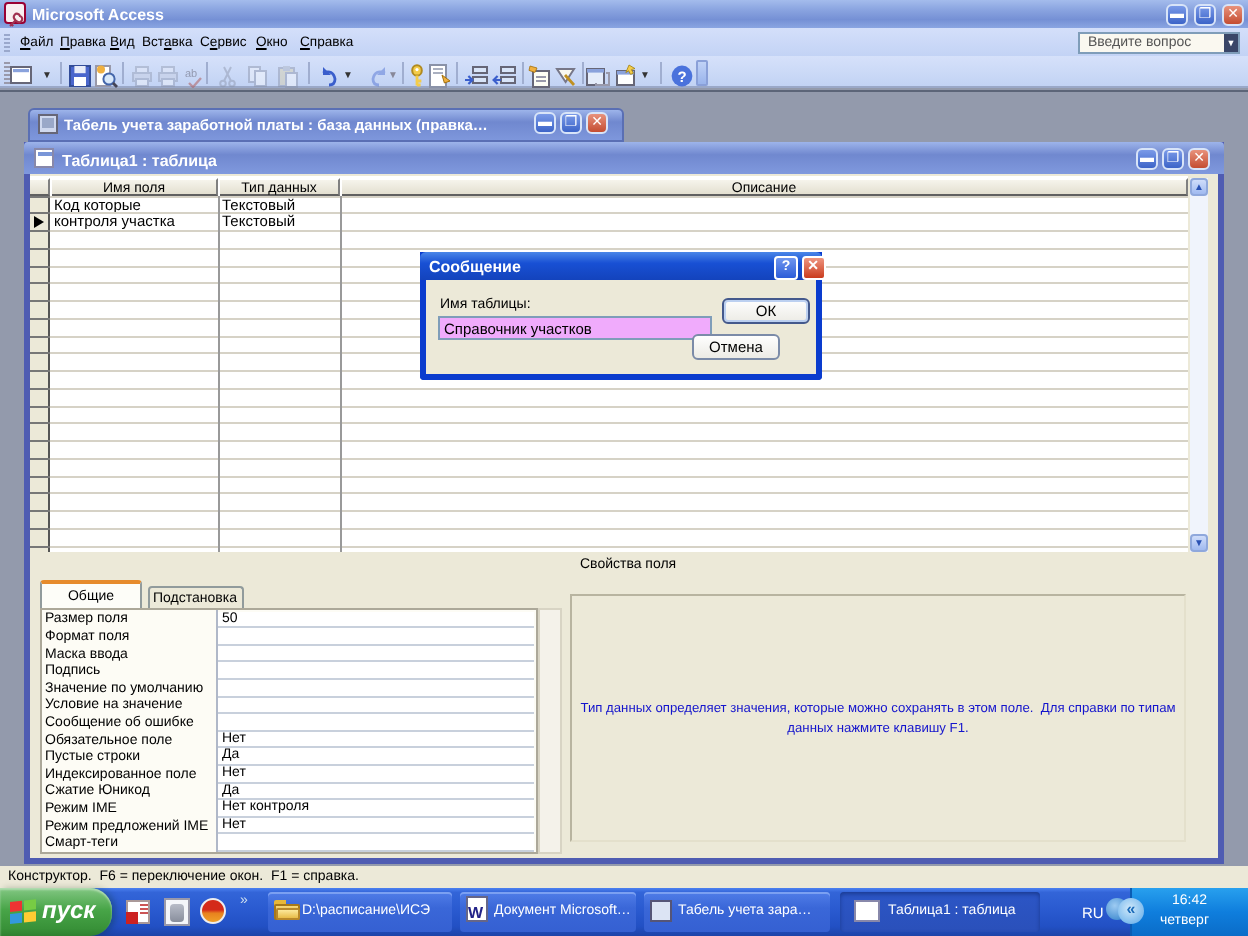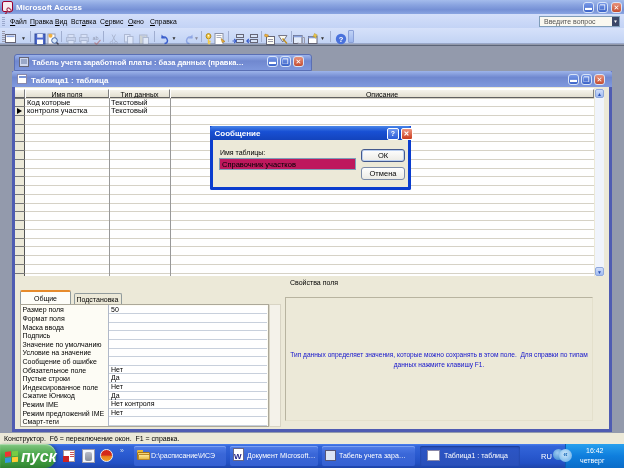--- a/index.html
+++ b/index.html
@@ -29,21 +29,21 @@
 #tab1{left:20px;top:290px;width:51px;background:#fdfdf8;border-top:2px solid #e68b2c;z-index:2;}
 #tab2{left:73.5px;top:293px;width:48px;background:#ece9d8;padding-top:1.5px;}
 #pgrid{left:20px;top:304px;width:249px;height:123px;background:#fdfcf5;border:1px solid #aca899;}
 #helpbox{left:285px;top:297px;width:308px;height:124px;background:#ece9d8;border:1px solid #b8b4a0;border-right-color:#e4e0cc;border-bottom-color:#e4e0cc;}
 #helptext{left:287px;top:350px;width:304px;color:#1414cc;font-size:6.6px;text-align:center;line-height:10px;}
 #dlg{left:210px;top:126px;width:201px;height:64px;background:#ece9d8;border:3px solid #0a3cce;border-top:0;border-radius:0 0 2px 2px;}
 #dlgtitle{left:210px;top:126px;width:201px;height:14px;background:linear-gradient(#4a86e8,#1850d4 40%,#1343bc);border-radius:3px 3px 0 0;}
 .dbtn{position:absolute;width:11px;height:11px;top:1.5px;border-radius:2px;border:1px solid #fff;color:#fff;font-weight:bold;font-size:7px;text-align:center;line-height:9px;}
 .dbtn.q{background:linear-gradient(#6f96ef,#2c5cd8);}
 .dbtn.x{background:linear-gradient(#ee9580,#ca3c1d);}
-#dlginput{left:219px;top:158px;width:137px;height:12px;background:#be185d;border:1px solid #7f9db9;font-size:7.5px;padding:1px 0 0 2px;}
+#dlginput{left:219px;top:158px;width:137px;height:12px;background:#f0abfc;border:1px solid #7f9db9;font-size:7.5px;padding:1px 0 0 2px;}
 .xpbtn{position:absolute;width:44px;height:13px;background:linear-gradient(#fefefe,#ecebe5);border:1px solid #7b8ba8;border-radius:3px;font-size:7.5px;text-align:center;line-height:11px;color:#000;}
 #status{left:0;top:433px;width:624px;height:11px;background:#ece9d8;font-size:7px;color:#000;padding:1.5px 0 0 4px;}
 #taskbar{left:0;top:444px;width:624px;height:24px;background:linear-gradient(#4b80f0 0%,#3365d8 9%,#2a5ad0 45%,#2250c4 80%,#1d43a8 100%);}
 #startbtn{left:0;top:444px;width:56px;height:24px;background:linear-gradient(#83c783,#48a548 45%,#389138 85%,#2f8030);border-radius:0 11px 11px 0;box-shadow:inset 0 1px 1px #b0dcb0, 2px 0 3px rgba(0,40,0,.25);}
 .taskbtn{position:absolute;top:446px;height:20px;background:linear-gradient(#507de8,#3a67d8 40%,#3560d2);border-radius:2px;box-shadow:inset 0 1px 0 #7ba0f2;color:#fff;font-size:7px;}
 .taskbtn .txt{position:absolute;left:17px;top:6px;white-space:nowrap;}
 #tray{left:565px;top:444px;width:59px;height:24px;background:linear-gradient(#28a0ee,#0f7edd 50%,#0a6cc8);border-left:1px solid #0a5cb4;color:#fff;}
 #tray .t1{position:absolute;left:20px;top:2.5px;font-size:7px;}
 #tray .t2{position:absolute;left:14px;top:13px;font-size:7px;}
 </style></head>
@@ -313,37 +313,37 @@
   </div>
 
 <div class="abs" id="dlg"></div>
 <div class="abs" id="dlgtitle"></div>
 <div class="abs" style="left:214.5px;top:128.5px;color:#fff;font-size:8px;font-weight:bold;">Сообщение</div>
 <div class="abs dbtn q" style="left:387px;top:127.5px;width:12px;height:12px;">?</div>
 <div class="abs dbtn x" style="left:400.5px;top:127.5px;width:12px;height:12px;">✕</div>
 <div class="abs" style="left:220px;top:149px;font-size:7px;">Имя таблицы:</div>
 <div class="abs" id="dlginput">Справочник участков</div>
 <div class="abs xpbtn" style="left:361px;top:149px;border:1px solid #44598c;box-shadow:0 0 0 1px #bcd0f0 inset;">ОК</div>
-<div class="abs xpbtn" style="left:361px;top:167px;">Отмена</div>
+<div class="abs xpbtn" style="left:346px;top:167px;">Отмена</div>
 
 <div class="abs" id="status">Конструктор.&nbsp; F6 = переключение окон.&nbsp; F1 = справка.</div>
 
 <div class="abs" id="taskbar"></div>
 <div class="abs" id="startbtn"></div>
 <div class="abs" style="left:5px;top:449px;width:13px;height:13px;">
 <svg width="13" height="13" viewBox="0 0 13 13">
       <g transform="skewY(-6)">
         <rect x="0" y="2" width="6" height="5" fill="#e33"></rect>
         <rect x="7" y="2" width="6" height="5" fill="#7c4"></rect>
         <rect x="0" y="8" width="6" height="5" fill="#39d"></rect>
         <rect x="7" y="8" width="6" height="5" fill="#fc3"></rect>
       </g>
     </svg>
 </div>
-<div class="abs" style="left:21px;top:448px;color:#fff;font-size:16px;font-weight:bold;font-style:italic;">пуск</div>
+<div class="abs" style="left:21px;top:448px;color:#fff;font-size:12px;font-weight:bold;font-style:italic;">пуск</div>
 
 <div class="abs" style="left:63px;top:450px;width:12px;height:12px;background:#fff;border:1px solid #a99;"></div>
 <div class="abs" style="left:63px;top:456px;width:6px;height:6px;background:#c22;"></div>
 <div class="abs" style="left:70px;top:452px;width:4px;height:1px;background:#c55;box-shadow:0 2px 0 #c55,0 4px 0 #c55;"></div>
 <div class="abs" style="left:82px;top:449px;width:13px;height:14px;background:#f4f6fa;border:1px solid #99a;"></div>
 <div class="abs" style="left:85px;top:452px;width:7px;height:9px;background:linear-gradient(#b8bcc8,#888e9c);border-radius:2px;"></div>
 <div class="abs" style="left:99.5px;top:449px;width:13px;height:13px;background:linear-gradient(#d42a1a 45%,#e8821e 60%,#f0a028);border:1px solid #eee;border-radius:50%;"></div>
 <div class="abs" style="left:120px;top:447px;color:#cde;font-size:7px;">»</div>
 
 <div class="abs taskbtn" style="left:134px;width:92px;">

